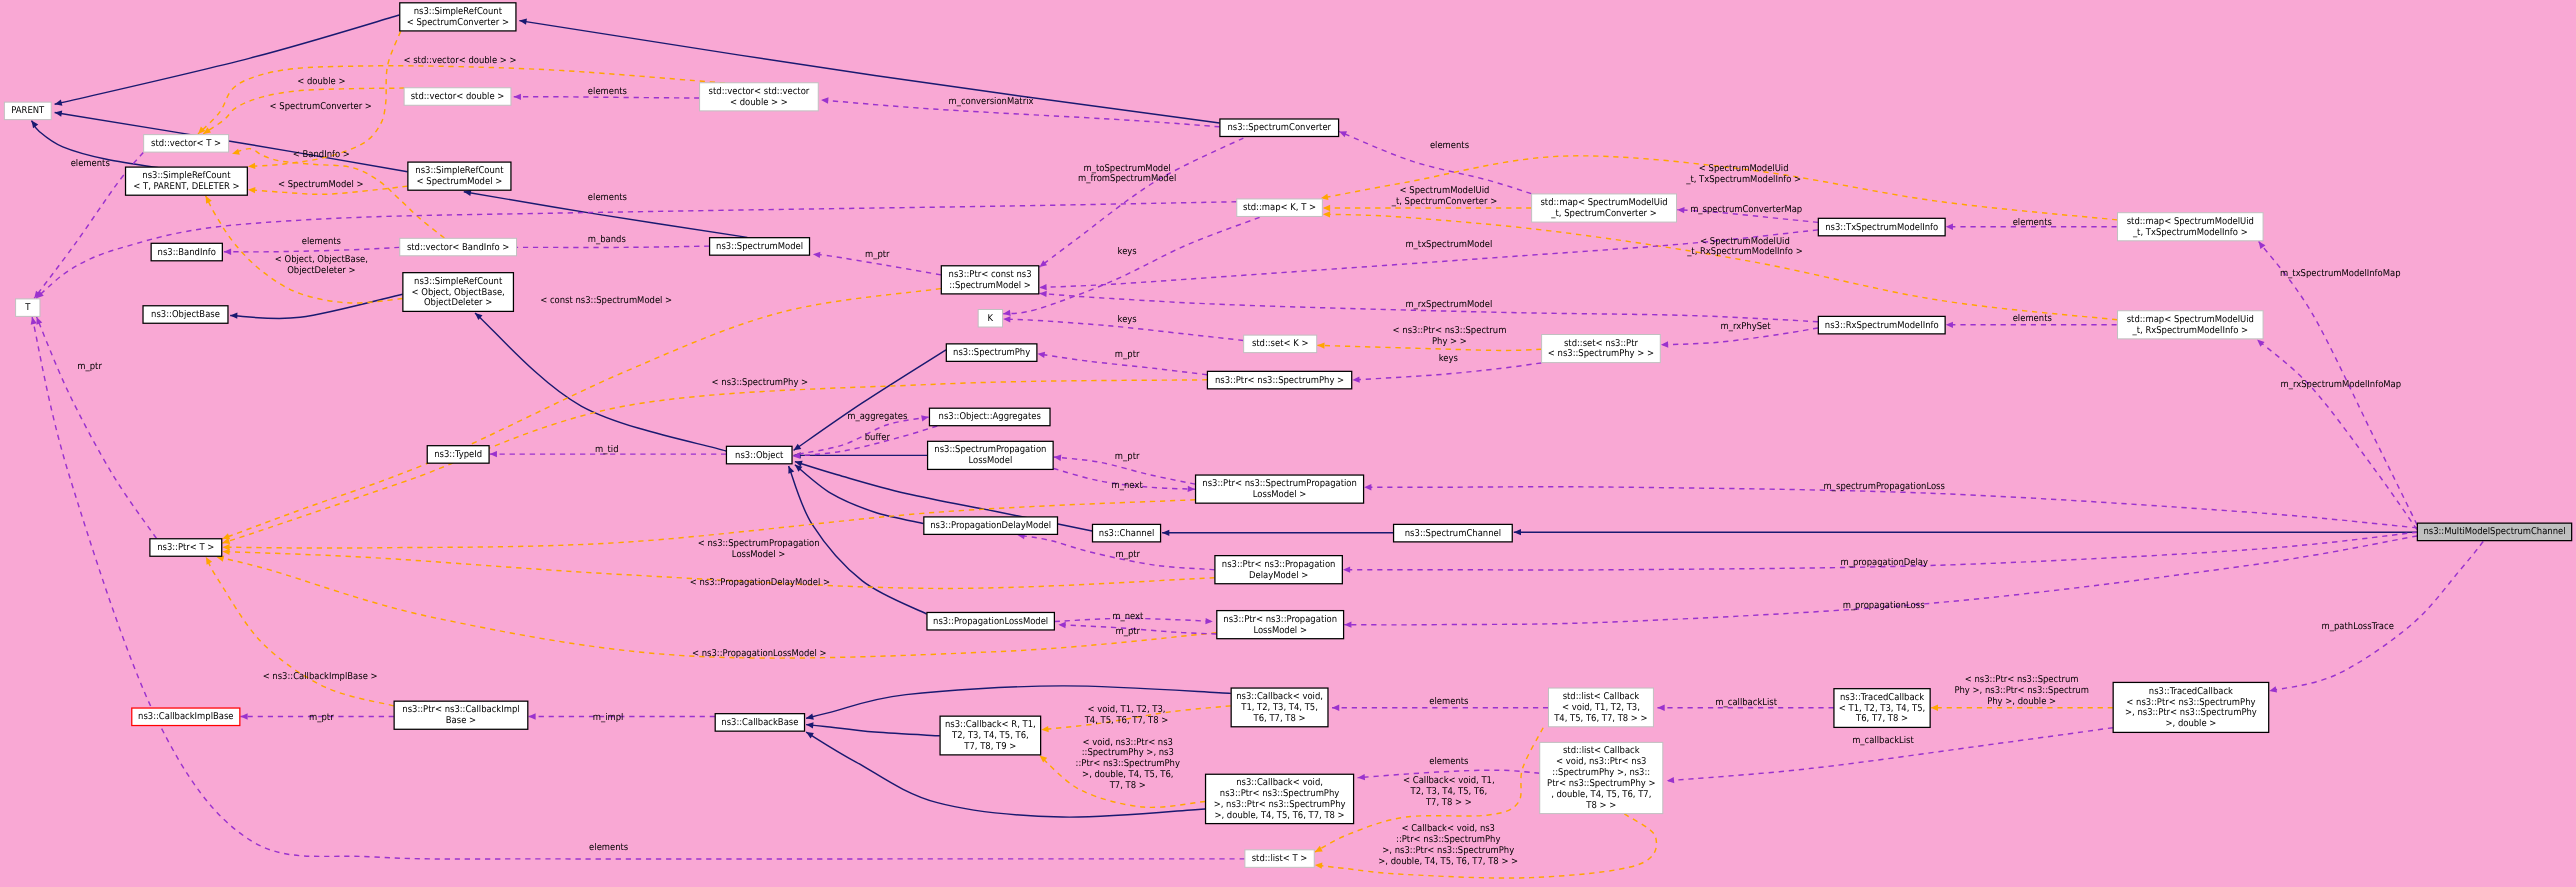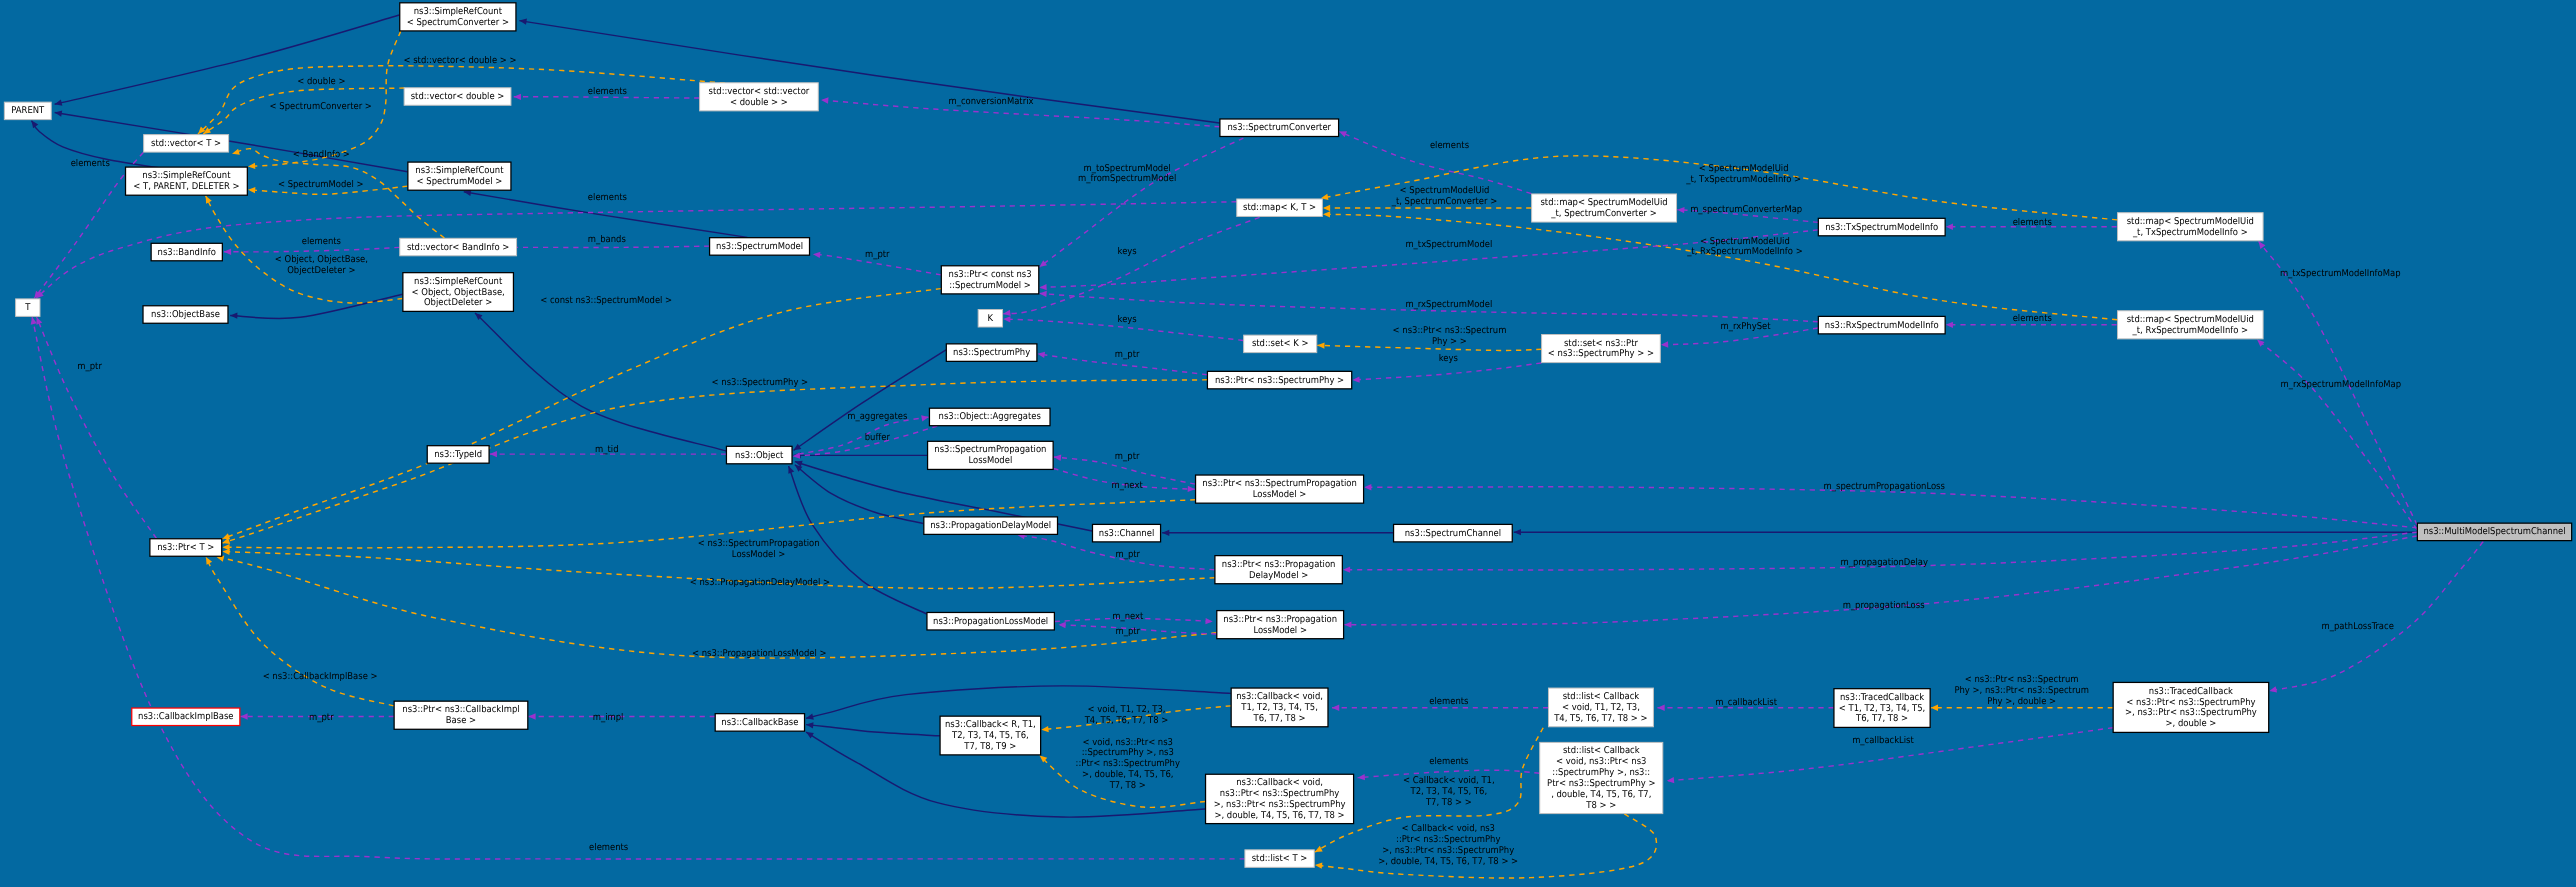--- a/index.html
+++ b/index.html
@@ -1,17 +1,17 @@
 <!DOCTYPE html>
 <html style="font-size:10px"><head>
 <meta charset="utf-8">
 <title>ns3::MultiModelSpectrumChannel collaboration diagram</title>
 <style>
   html,body{margin:0;padding:0;background:#ffffff;-webkit-font-smoothing:antialiased;text-rendering:geometricPrecision;}
-  #page{position:relative;width:2576px;height:887px;background:#0369a1;overflow:hidden;}
+  #page{position:relative;width:2576px;height:887px;background:#f9a8d4;overflow:hidden;}
   svg{display:block;}
   svg text{-webkit-font-smoothing:antialiased;}
   .nlabel{font-family:"DejaVu Sans",sans-serif;font-stretch:condensed;font-size:15px;fill:#000000;}
   .elabel{font-family:"DejaVu Sans",sans-serif;font-stretch:condensed;font-size:15px;fill:#000000;}
 </style>
 </head>
 <body>
 
 <div id="page">
   <svg id="g" width="2576" height="887" viewBox="0 0 4123 1420" xmlns="http://www.w3.org/2000/svg">

